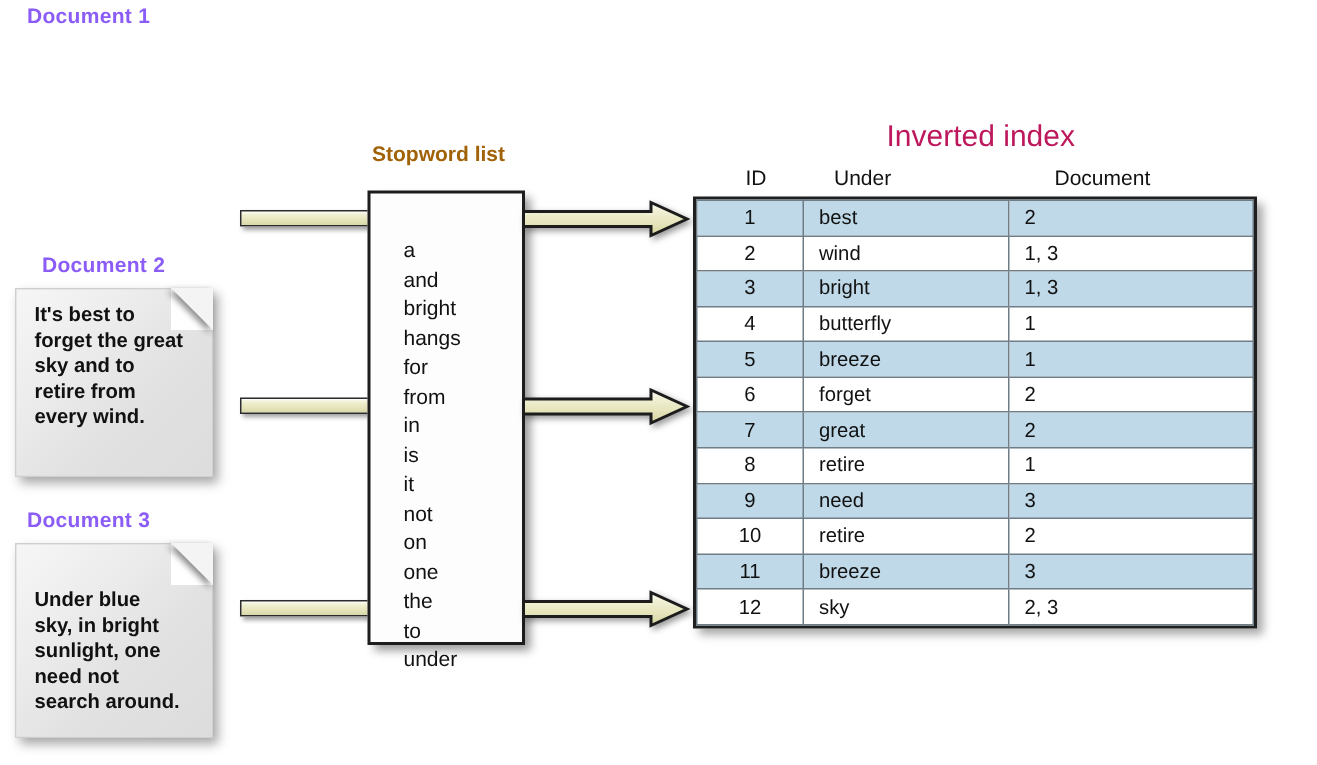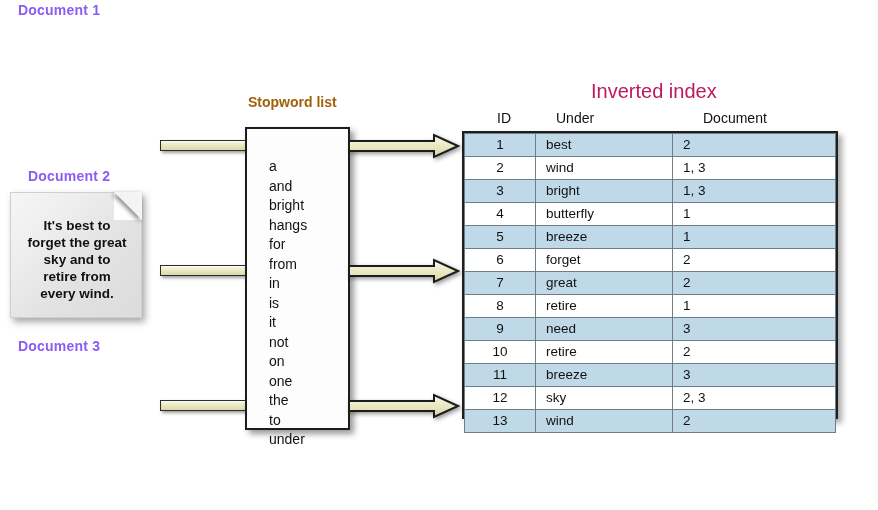--- a/index.html
+++ b/index.html
@@ -87,28 +87,37 @@
 <body>
 
 <div class="stage">
 
   <div class="doc-title" style="left:18px;top:2px;">Document 1</div>
 
   <div class="doc-title" style="left:28px;top:168px;">Document 2</div>
   <div class="doc" style="left:10px;top:192px;width:130px;height:124px;">
     <div class="fold-cut"></div>
     <div class="fold-tri"></div>
-    <div class="doc-text" style="top:24px;text-align:center;">It's best to
+    <div class="doc-text" style="top:8px;">It's best to
 forget the great
 sky and to
 retire from
 every wind.</div>
   </div>
 
   <div class="doc-title" style="left:18px;top:338px;">Document 3</div>
+  <div class="doc" style="left:10px;top:362px;width:130px;height:128px;">
+    <div class="fold-cut"></div>
+    <div class="fold-tri"></div>
+    <div class="doc-text" style="top:28px;">Under blue
+sky, in bright
+sunlight, one
+need not
+search around.</div>
+  </div>
 
   <div class="arrow-plain" style="left:160px;top:140px;width:88px;"></div>
   <div class="arrow-plain" style="left:160px;top:265px;width:88px;"></div>
   <div class="arrow-plain" style="left:160px;top:400px;width:88px;"></div>
 
   <div class="stop-title" style="left:248px;top:94px;">Stopword list</div>
   <div class="stopbox" style="left:245px;top:127px;width:105px;height:303px;">
     <div class="sw-list">
       <div>a</div>
       <div>and</div>
@@ -237,22 +246,17 @@
         <tr class="alt">
           <td class="c-id">11</td>
           <td>breeze</td>
           <td>3</td>
         </tr>
         <tr class="plain">
           <td class="c-id">12</td>
           <td>sky</td>
           <td>2, 3</td>
         </tr>
-        <tr class="alt">
-          <td class="c-id">13</td>
-          <td>wind</td>
-          <td>2</td>
-        </tr>
       </tbody>
     </table>
   </div>
 
 </div>
 
 </body></html>

